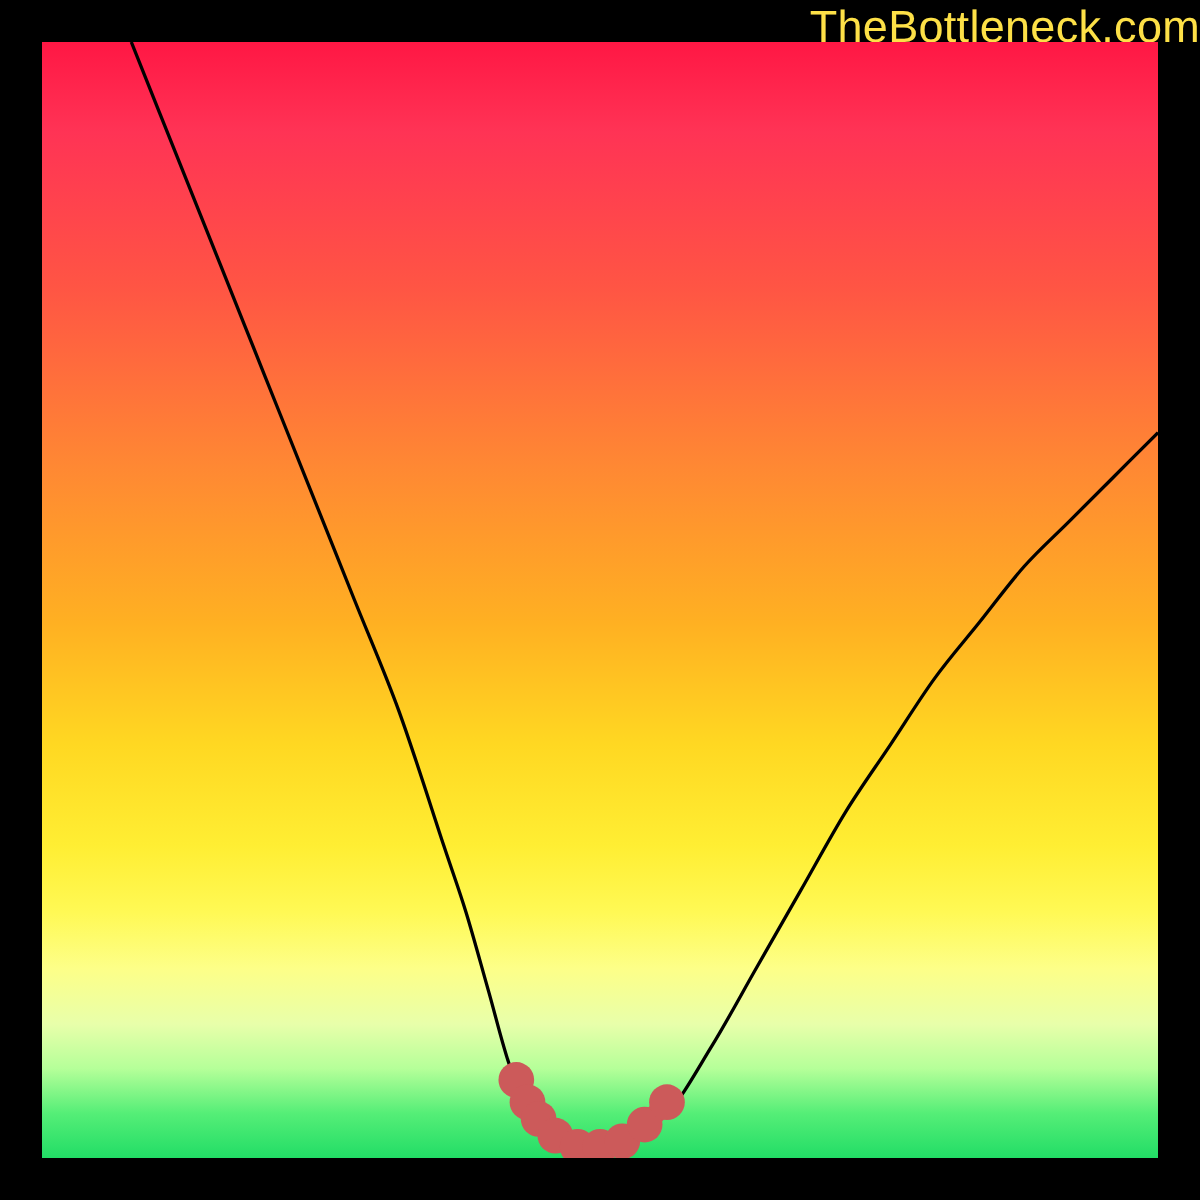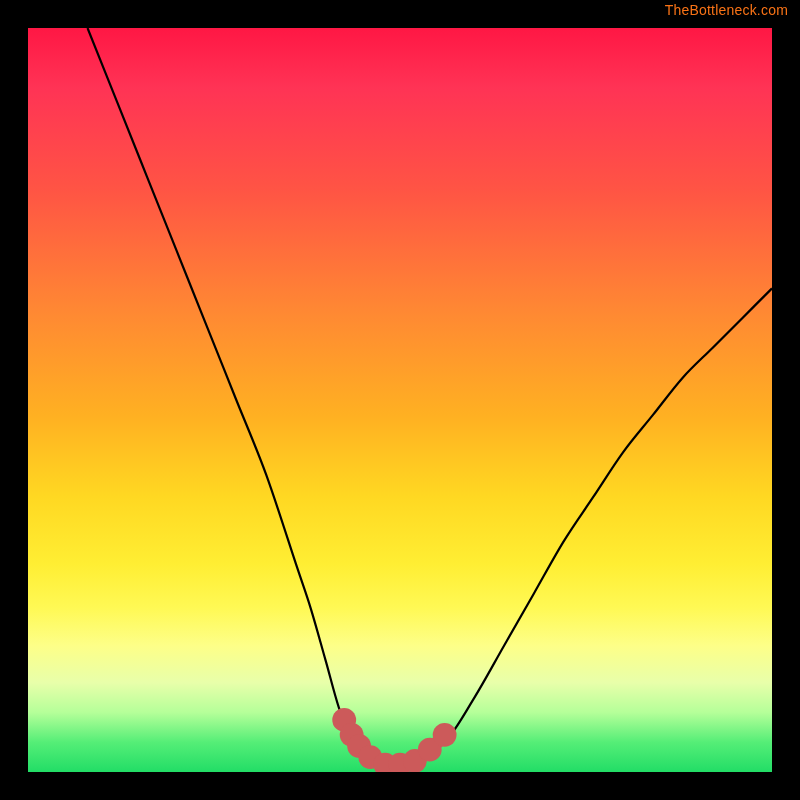--- a/index.html
+++ b/index.html
@@ -35,24 +35,24 @@
       #fff955 78%,
       #fdff88 83%,
       #e8ffaa 88%,
       #b5ff99 92%,
       #55ee77 96%,
       #22dd66 100%
     );
   }
   .watermark {
     position: absolute;
-    right: 12px;
+    right: 0;
     top: 2px;
-    color: #f97316;
-    font-size: 14px;
+    color: #fde047;
+    font-size: 30px;
     font-weight: 500;
     letter-spacing: 0.2px;
     user-select: none;
   }
   svg.curve {
     position: absolute;
     left: 0;
     top: 0;
     width: 744px;
     height: 744px;

